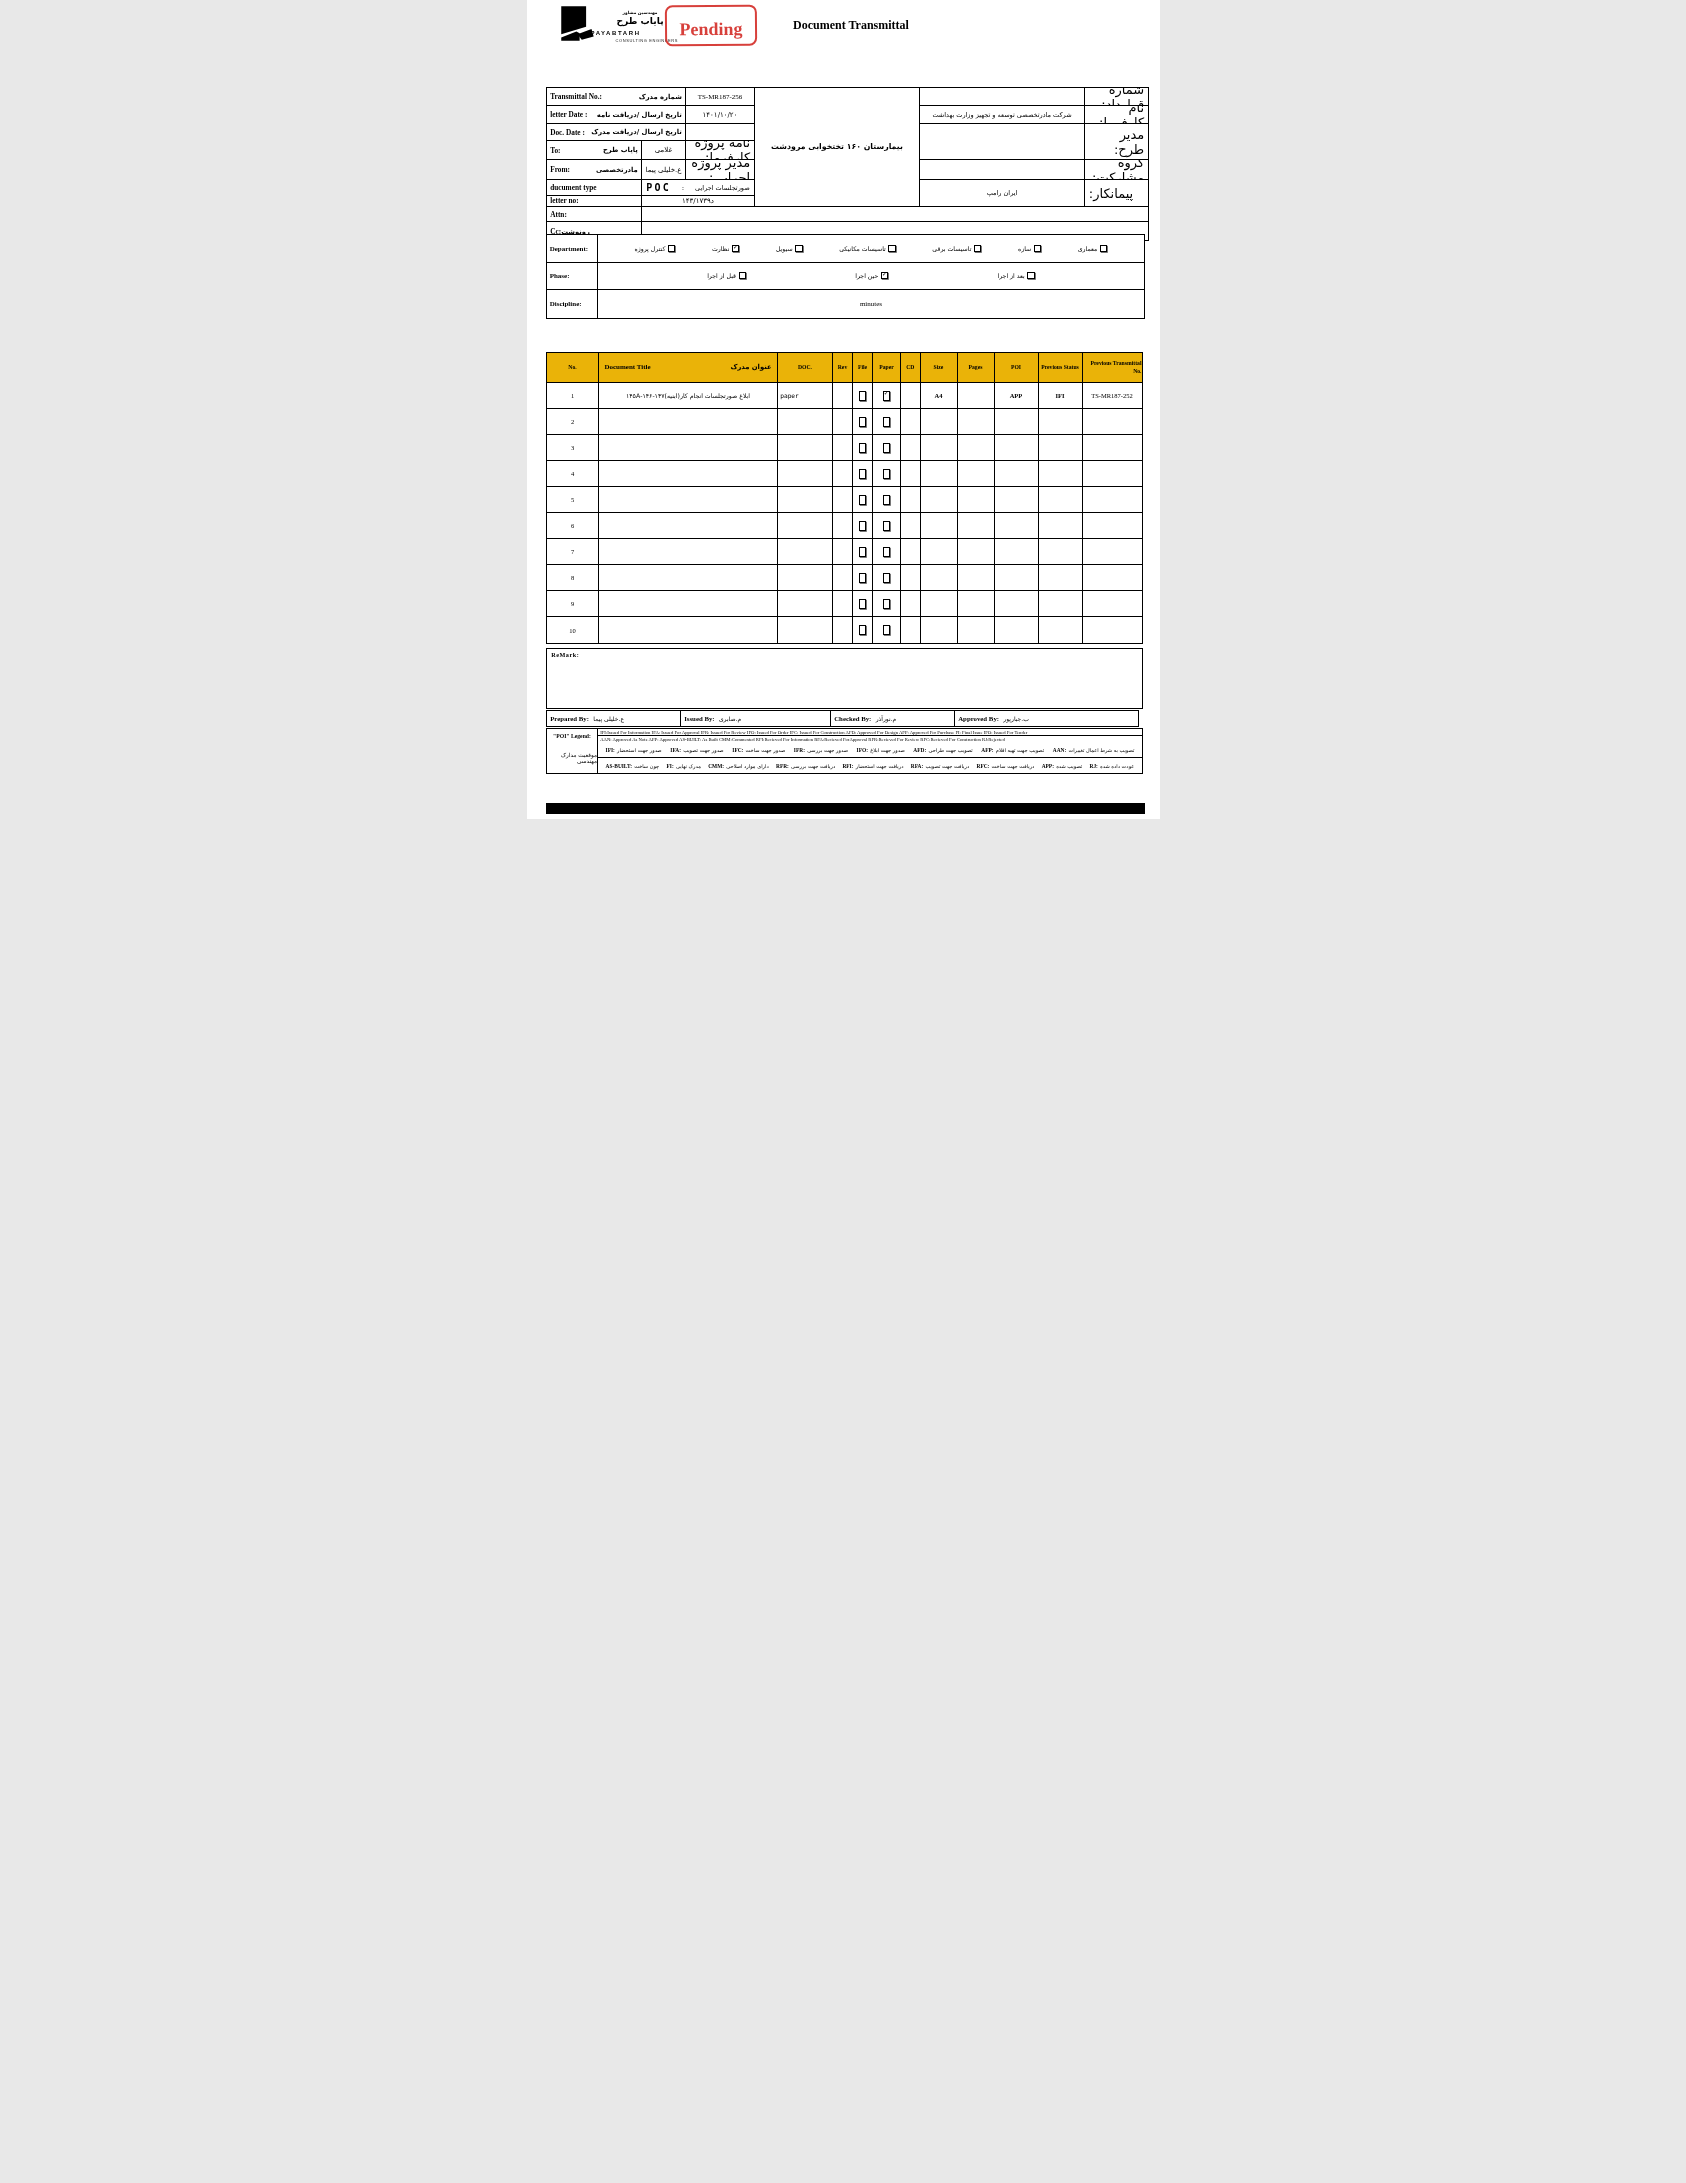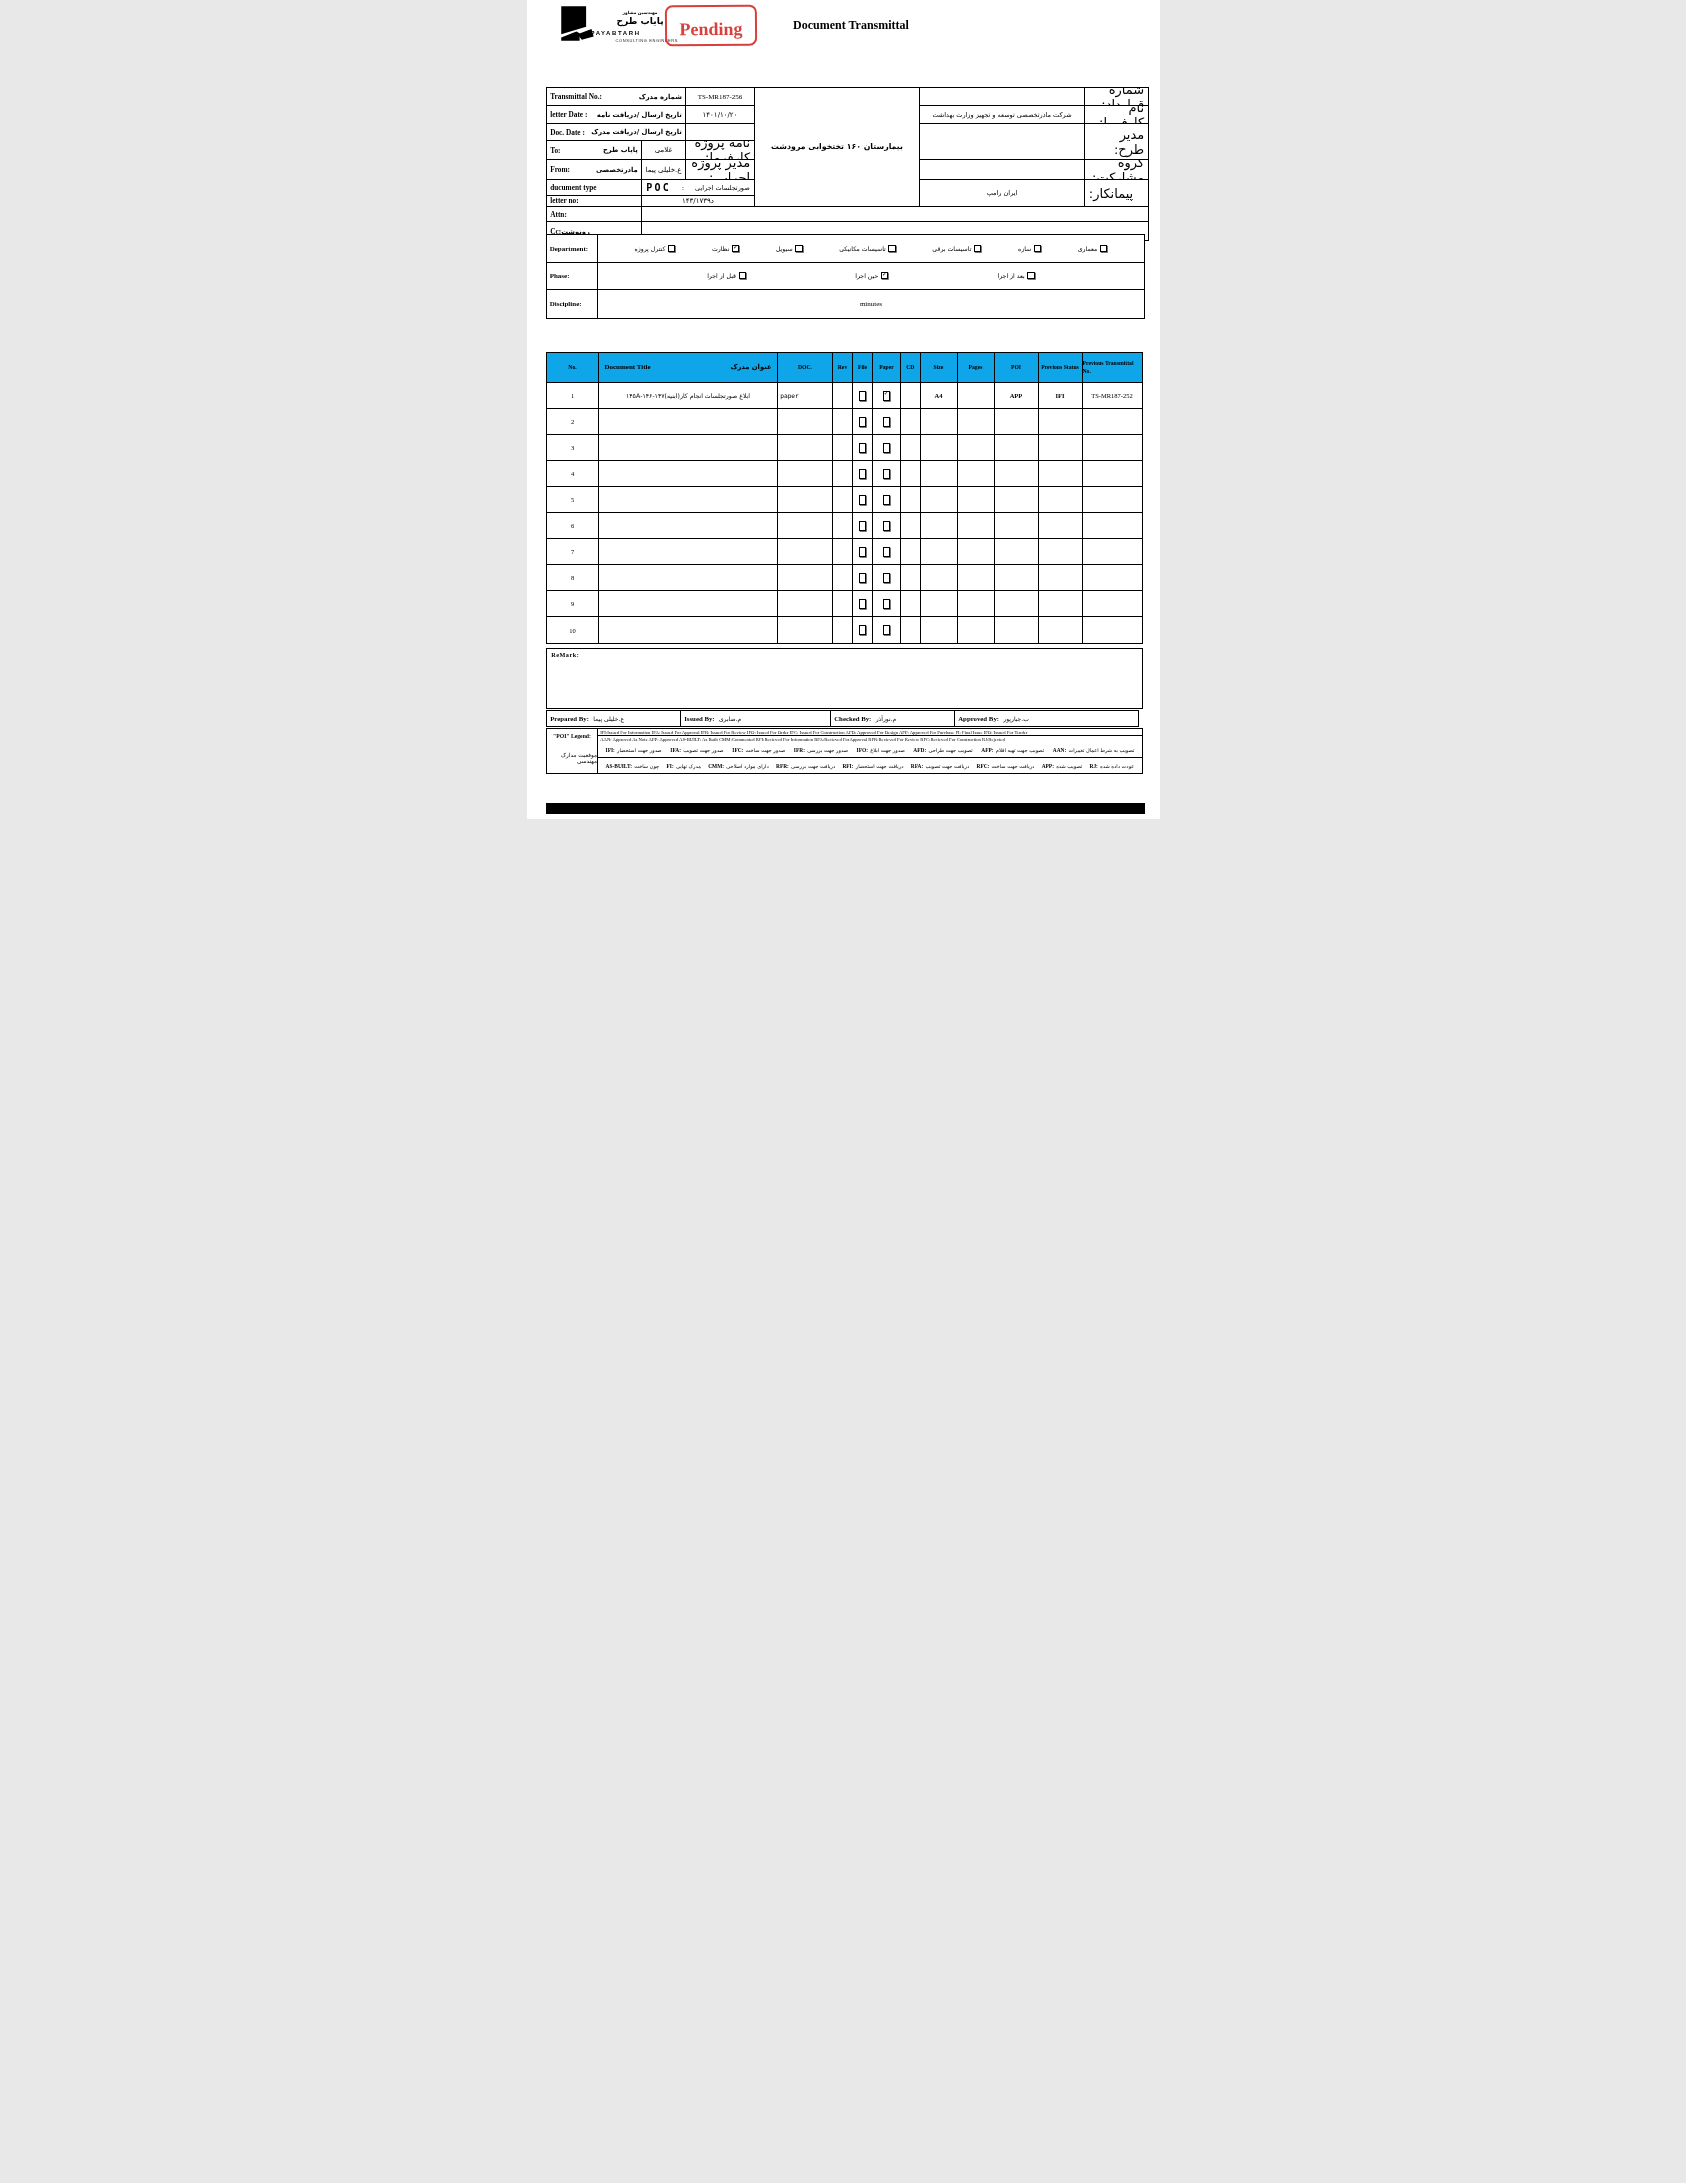--- a/index.html
+++ b/index.html
@@ -52,22 +52,22 @@
   .cb{position:relative;display:inline-block;width:5.4px;height:5.4px;border:0.8px solid #000;background:#fff;
       box-shadow:0.8px 0.8px 0 #555;flex:none;}
   .cb.tall{width:5.4px;height:8px;}
   .cb .tick{position:absolute;left:0;top:-1.6px;font-size:6px;font-weight:bold;line-height:6px;
             font-family:"DejaVu Sans",sans-serif;}
 
   
   .dt{position:absolute;left:19.5px;top:352px;display:grid;border:1.6px solid #000;background:#fff;
       grid-template-columns:52px 179px 55px 20px 20px 28px 19.5px 37px 37px 44px 44px 59px;
       grid-template-rows:30px;grid-auto-rows:26px;}
-  .dh{background:#0ea5e9;border-right:0.8px solid #000;border-bottom:1.6px solid #000;display:flex;align-items:center;
-      justify-content:center;text-align:left;font-weight:bold;font-size:5.7px;line-height:1.25;gap:24px;}
+  .dh{background:#eab308;border-right:0.8px solid #000;border-bottom:1.6px solid #000;display:flex;align-items:center;
+      justify-content:center;text-align:right;font-weight:bold;font-size:5.7px;line-height:1.25;gap:24px;}
   .dh.nr{border-right:none;}
   .dh-title{justify-content:space-between;padding:0 5.4px;}
   .dh-title .en{font-size:7px;} .dh-title .fa{font-size:6.8px;font-weight:bold;}
   .dc{border-right:0.8px solid #000;border-bottom:1.3px solid #000;display:flex;align-items:center;
       justify-content:center;font-size:6.5px;overflow:hidden;}
   .dc.nr{border-right:none;} .dc.nb{border-bottom:none;}
   .c-doc{justify-content:flex-start;padding-left:2.2px;font-family:"DejaVu Sans Mono",monospace;font-size:6.2px;}
   .c-title{font-size:6.2px;}
   .b{font-weight:bold;}
 

